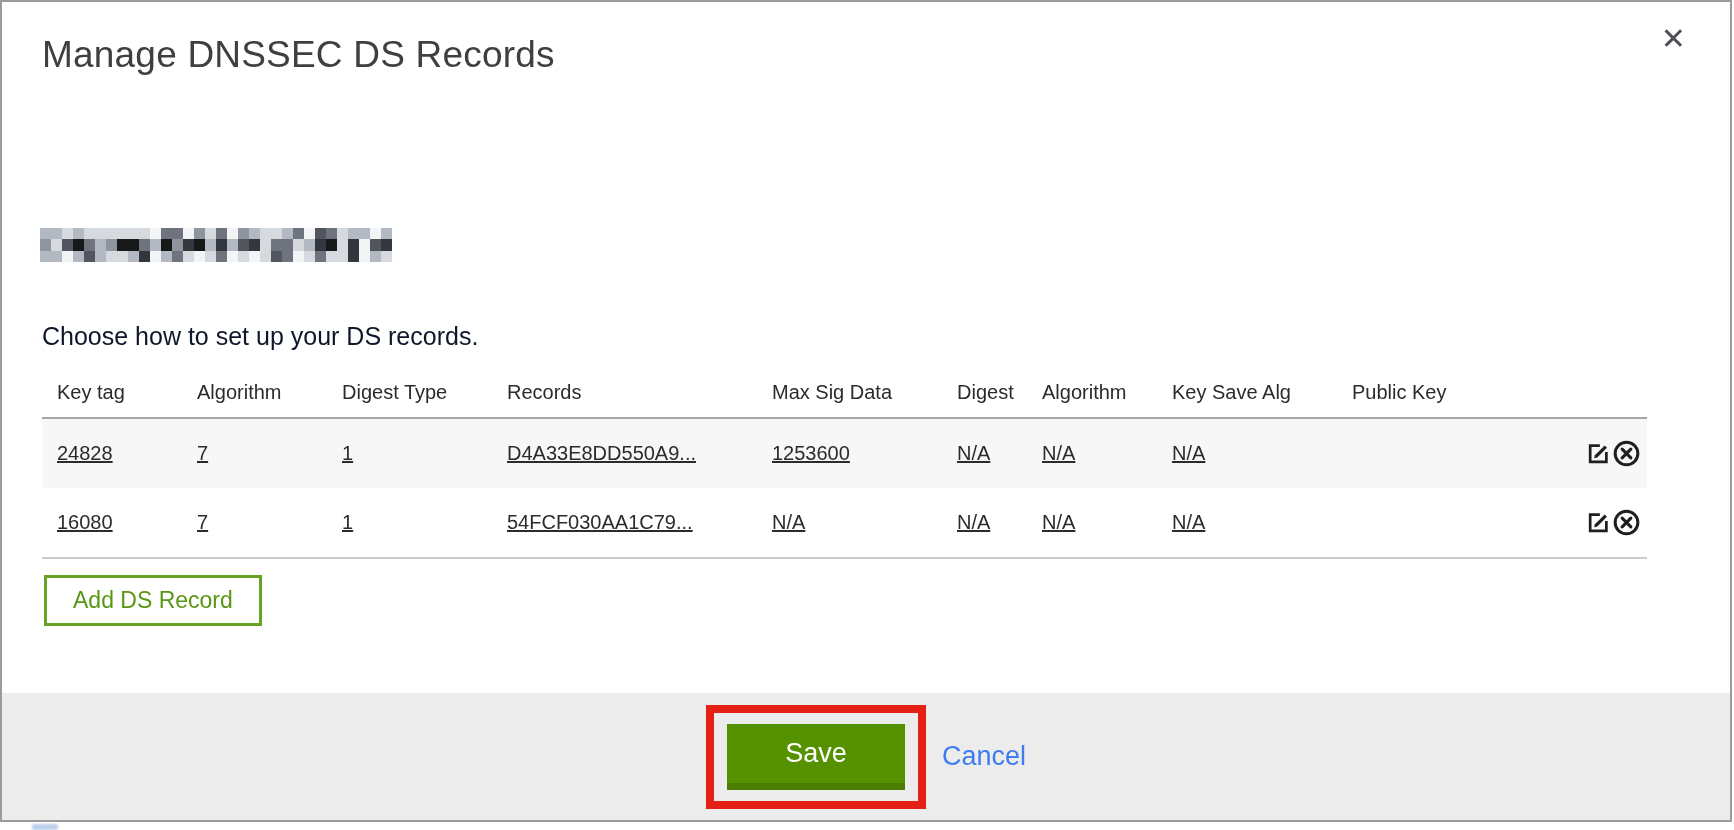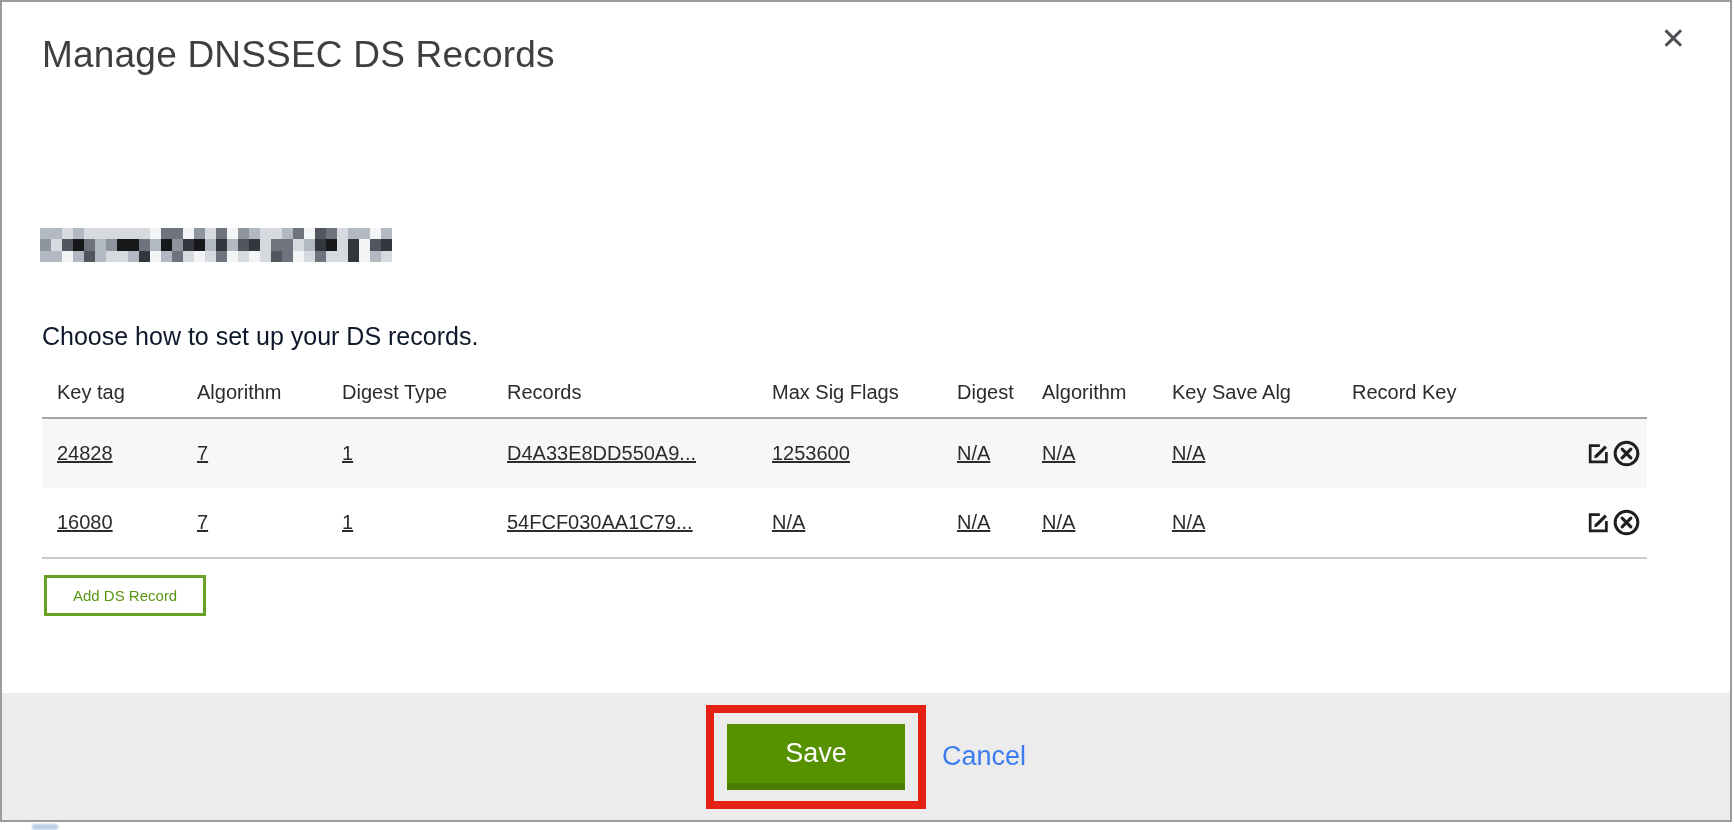--- a/index.html
+++ b/index.html
@@ -57,21 +57,21 @@
   .ds-table td.actions {
     padding: 0 6px 0 0; text-align: right; white-space: nowrap;
   }
   .icon-btn {
     background: none; border: none; padding: 0; cursor: pointer;
     vertical-align: middle; line-height: 0;
   }
   .add-btn {
     position: absolute; left: 42px; top: 573px;
     background: #ffffff; border: 3px solid #68a224;
-    color: #589613; font-size: 15px;
+    color: #589613; font-size: 23px;
     padding: 9px 26px; cursor: pointer;
     font-family: "Liberation Sans", "DejaVu Sans", sans-serif;
   }
   .footer {
     position: absolute; left: 0; bottom: 0;
     width: 100%; height: 127px;
     background: #ececec;
     display: flex; align-items: center; justify-content: center;
   }
   .save-highlight {
@@ -222,25 +222,25 @@
         <col style="width:180px">
         <col style="width:175px">
       <col style="width:135px">
     </colgroup>
     <thead>
       <tr>
         <th>Key tag</th>
         <th>Algorithm</th>
         <th>Digest Type</th>
         <th>Records</th>
-        <th>Max Sig Flags</th>
+        <th>Max Sig Data</th>
         <th>Digest</th>
         <th>Algorithm</th>
         <th>Key Save Alg</th>
-        <th>Record Key</th>
+        <th>Public Key</th>
         <th></th>
       </tr>
     </thead>
     <tbody>
       <tr>
         <td>24828</td>
         <td>7</td>
         <td>1</td>
         <td>D4A33E8DD550A9...</td>
         <td>1253600</td>

